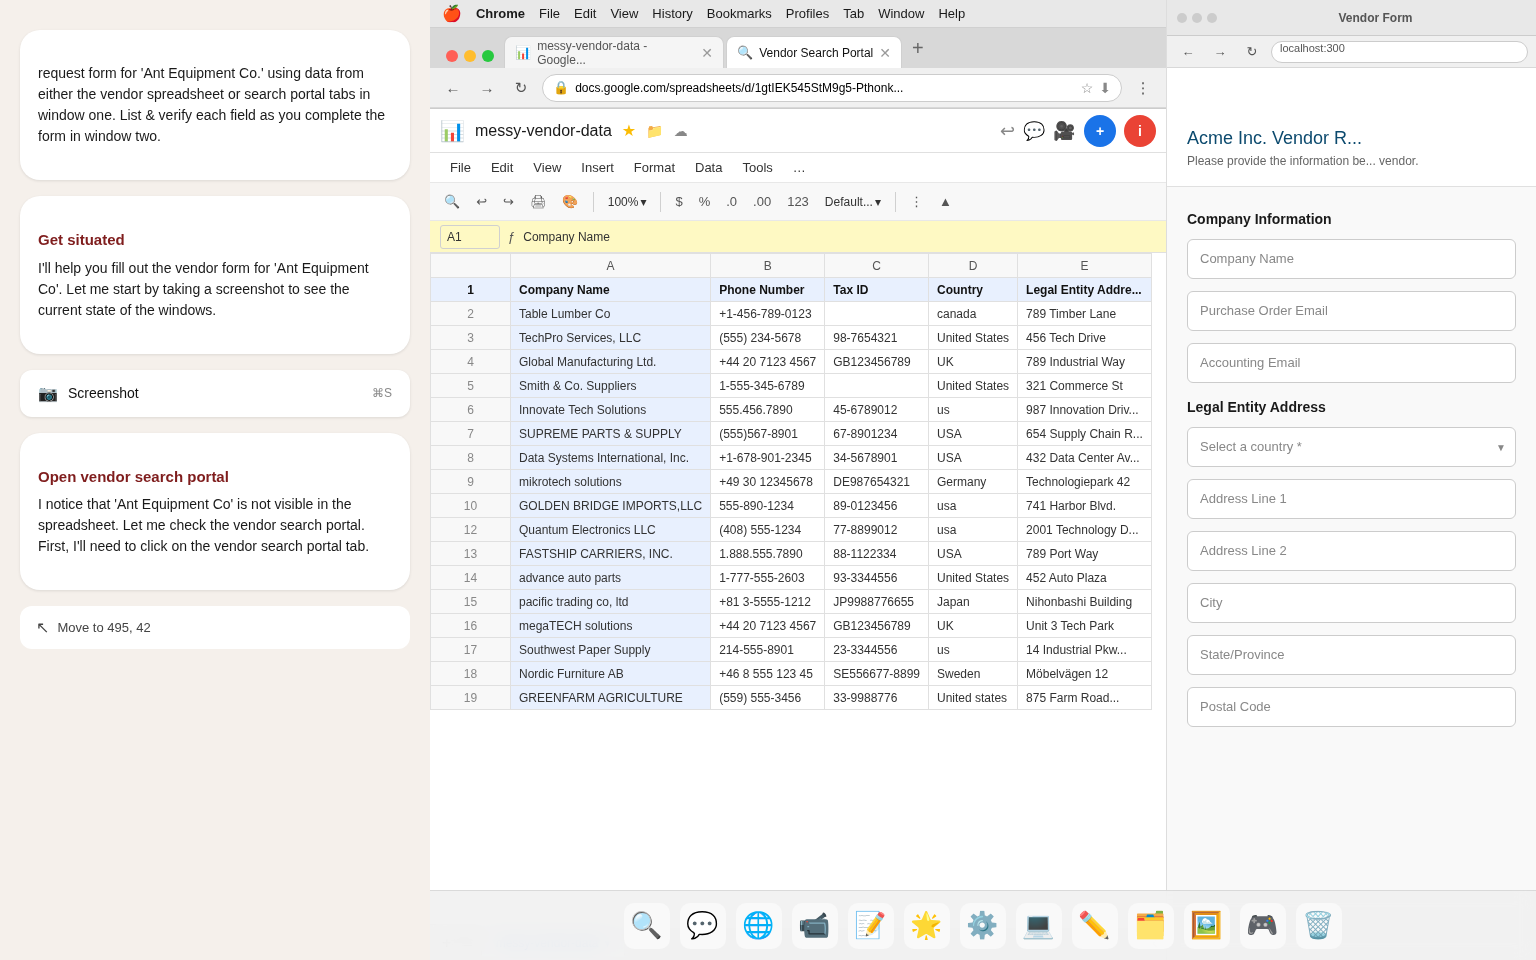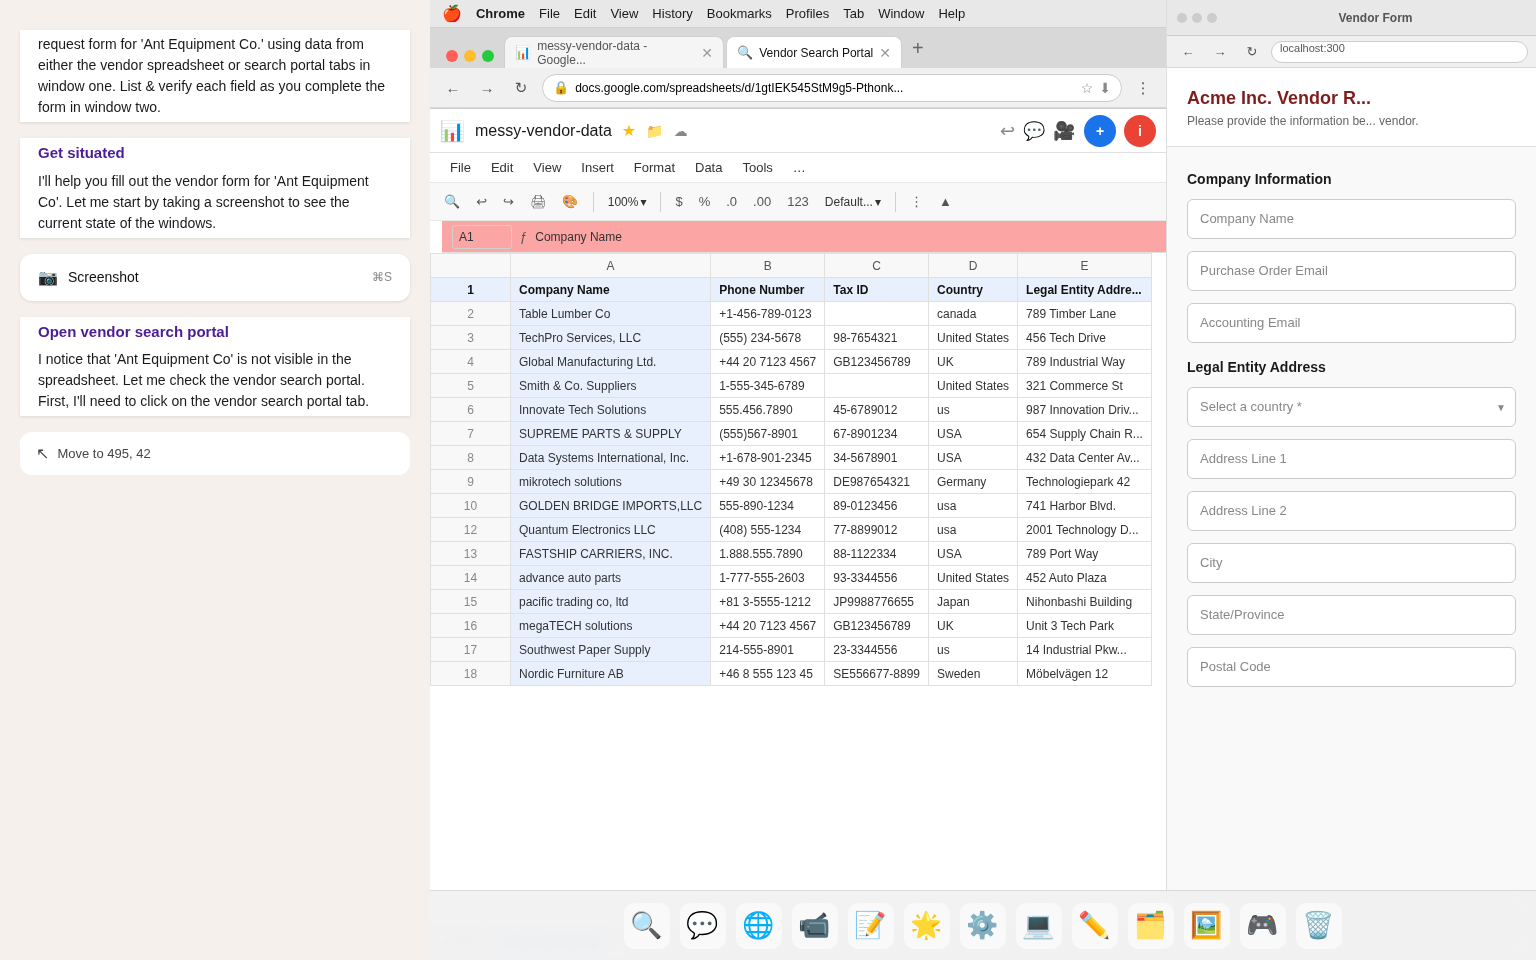--- a/index.html
+++ b/index.html
@@ -18,32 +18,32 @@
       height: 960px;
       background: #f5f0eb;
       padding: 30px 20px;
       display: flex;
       flex-direction: column;
       gap: 16px;
       overflow-y: auto;
     }
     .chat-bubble {
       background: #fff;
-      border-radius: 0;
-      padding: 4px 18px;
+      border-radius: 20px;
+      padding: 33px 18px;
       font-size: 14px;
       line-height: 1.5;
       color: #1a1a1a;
       box-shadow: 0 1px 3px rgba(0,0,0,0.1);
     }
     .section-header {
       font-weight: 700;
       font-size: 15px;
       margin-bottom: 6px;
-      color: #4c1d95;
+      color: #7f1d1d;
     }
     .screenshot-btn {
       background: #fff;
       border-radius: 12px;
       padding: 14px 18px;
       display: flex;
       align-items: center;
       justify-content: space-between;
       box-shadow: 0 1px 3px rgba(0,0,0,0.1);
       cursor: pointer;
@@ -220,28 +220,27 @@
     .sheets-menu-item {
       padding: 4px 8px;
       font-size: 13px;
       color: #333;
       cursor: pointer;
       border-radius: 4px;
     }
 
     .formula-bar {
       height: 32px;
-      background: #fca5a5;
+      background: #fef9c3;
       border-bottom: 1px solid #e0e0e0;
       display: flex;
       align-items: center;
       padding: 0 10px;
       gap: 8px;
       flex-shrink: 0;
-      margin-left: 12px;
     }
     .cell-ref {
       width: 60px;
       height: 24px;
       border: 1px solid #d0d0d0;
       border-radius: 3px;
       font-size: 12px;
       display: flex;
       align-items: center;
       padding: 0 6px;
@@ -398,22 +397,23 @@
       overflow: hidden;
     }
     .vendor-form-header {
       background: #fff;
       padding: 20px 20px 16px;
       border-bottom: 1px solid #e0e0e0;
       flex-shrink: 0;
     }
     .vendor-form-title {
       font-size: 18px;
-      font-weight: 700;
-      color: #7f1d1d;
+      font-weight: 400;
+      color: #0c4a6e;
+      margin-top: 40px;
     }
     .vendor-form-subtitle {
       font-size: 12px;
       color: #666;
       margin-top: 4px;
       line-height: 1.4;
     }
     .vendor-form-body {
       flex: 1;
       overflow-y: auto;
@@ -756,20 +756,28 @@
               <td>14 Industrial Pkw...</td>
             </tr>
             <tr>
               <td class="row-num">18</td>
               <td class="col-a-highlight">Nordic Furniture AB</td>
               <td>+46 8 555 123 45</td>
               <td>SE556677-8899</td>
               <td>Sweden</td>
               <td>Möbelvägen 12</td>
             </tr>
+            <tr>
+              <td class="row-num">19</td>
+              <td class="col-a-highlight">GREENFARM AGRICULTURE</td>
+              <td>(559) 555-3456</td>
+              <td>33-9988776</td>
+              <td>United states</td>
+              <td>875 Farm Road...</td>
+            </tr>
           </tbody>
       </table>
     </div>
 
     <div class="sheet-tabs-row">
       <span class="sheet-tab-btn">+</span>
       <span class="sheet-tab-btn">≡</span>
       <div class="sheet-tab active">
         <span>messy-vendor-data</span>
         <span style="font-size:12px;">▾</span>

